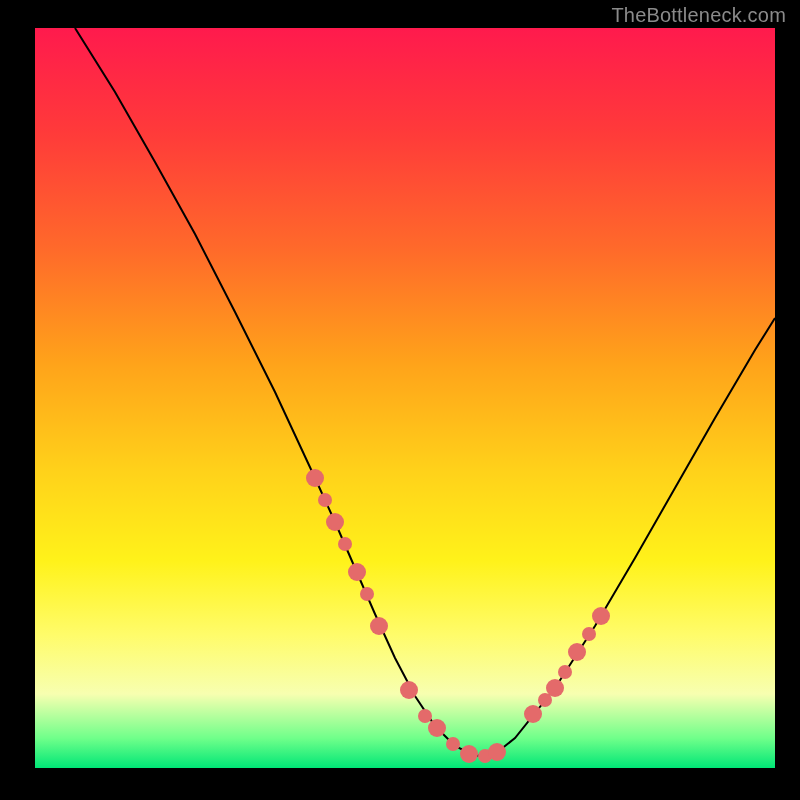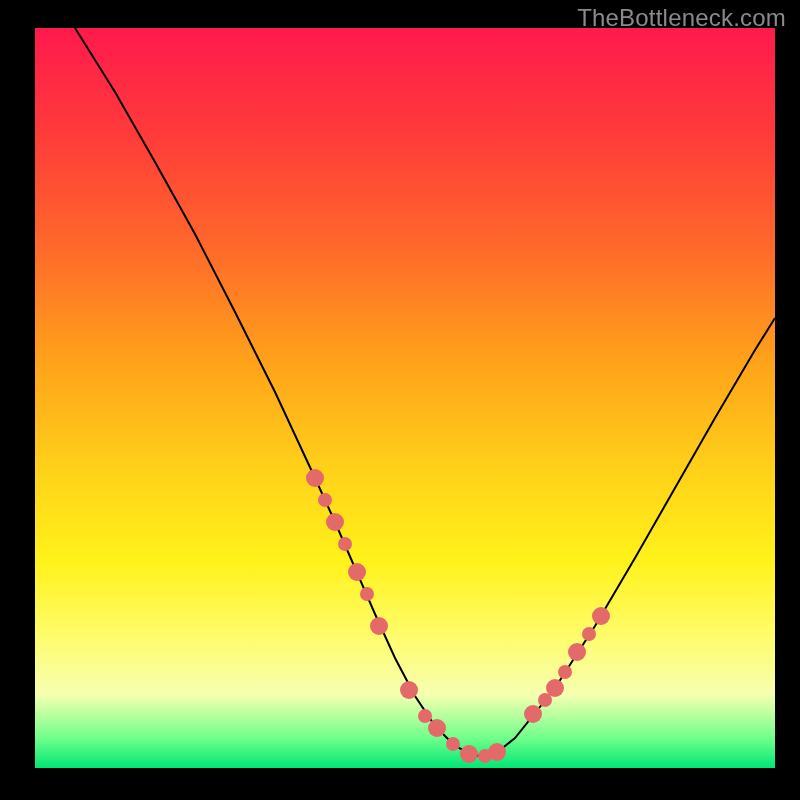--- a/index.html
+++ b/index.html
@@ -29,21 +29,21 @@
       #f7ffb0 90%,
       #6fff8a 96%,
       #00e676 100%
     );
   }
   .watermark {
     position: absolute;
     top: 4px;
     right: 14px;
     font-family: Arial, Helvetica, sans-serif;
-    font-size: 24px;
+    font-size: 20px;
     color: #8a8a8a;
     font-weight: 500;
     letter-spacing: 0.2px;
   }
   svg.curve {
     position: absolute;
     left: 0; top: 0;
     width: 100%;
     height: 100%;
     overflow: visible;

